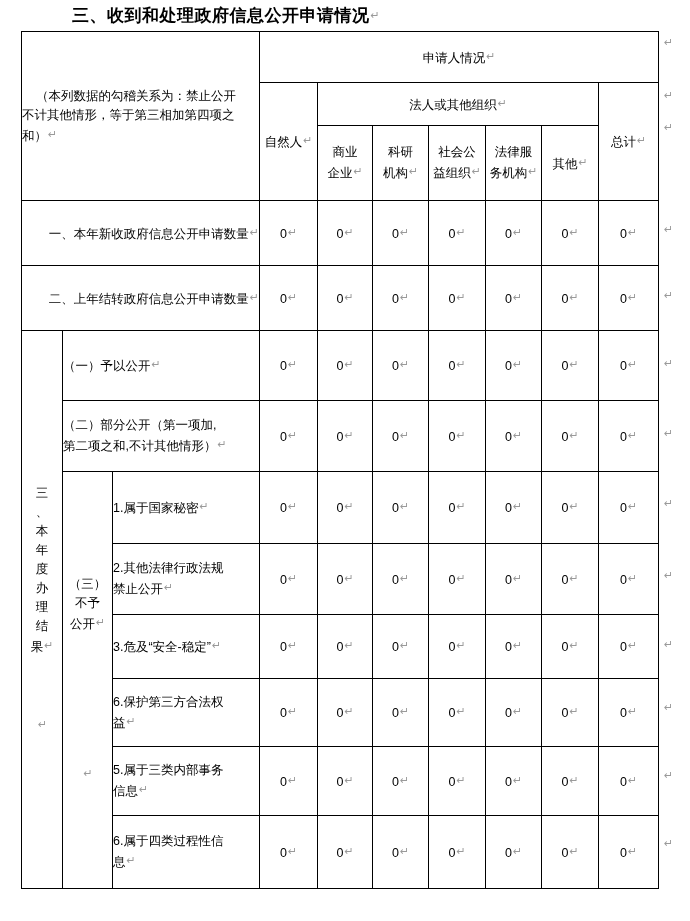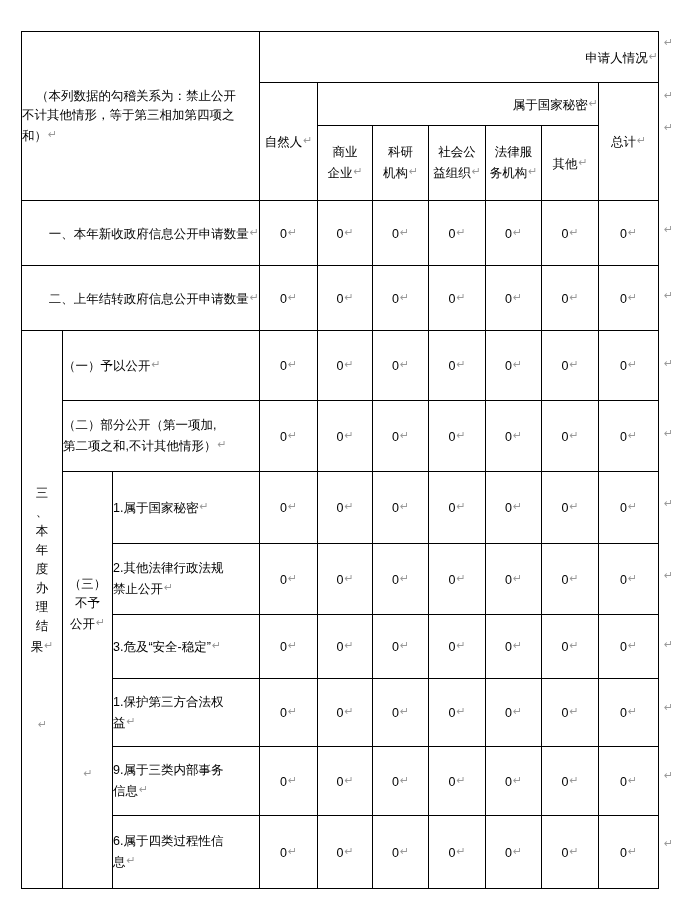--- a/index.html
+++ b/index.html
@@ -100,29 +100,30 @@
     line-height: 19px;
     padding: 2px 2px;
   }
   .colhdr {
     text-align: center;
     font-size: 12.5px;
     line-height: 21px;
     padding: 2px 2px;
   }
   .colhdr-left {
-    text-align: right;
+    text-align: center;
     padding-left: 7px;
   }
 </style>
 </head>
 <body>
 
 <div class="page">
 
+  <div class="doc-title"><span>三、收到和处理政府信息公开申请情况</span><span class="pilcrow">↵</span></div>
 
   <table class="gov-table">
     <colgroup>
       <col style="width:41px">
       <col style="width:50px">
       <col style="width:147px">
       <col style="width:58px">
       <col style="width:55px">
       <col style="width:56px">
       <col style="width:57px">
@@ -141,21 +142,21 @@
       <td colspan="7" class="colhdr colhdr-left" style="height:50px">
         <span>申请人情况</span><span class="pilcrow">↵</span>
       </td>
     </tr>
 
     <tr>
       <td rowspan="2" class="colhdr">
         <span>自然人</span><span class="pilcrow">↵</span>
       </td>
       <td colspan="5" class="colhdr colhdr-left" style="height:42px">
-        <span>属于国家秘密</span><span class="pilcrow">↵</span>
+        <span>法人或其他组织</span><span class="pilcrow">↵</span>
       </td>
       <td rowspan="2" class="colhdr">
         <span>总计</span><span class="pilcrow">↵</span>
       </td>
     </tr>
 
     <tr>
       <td class="colhdr" style="height:74px">
         <div>商业</div>
         <div><span>企业</span><span class="pilcrow">↵</span></div>
@@ -283,35 +284,35 @@
       <td class="num"><span>0</span><span class="pilcrow">↵</span></td>
       <td class="num"><span>0</span><span class="pilcrow">↵</span></td>
       <td class="num"><span>0</span><span class="pilcrow">↵</span></td>
       <td class="num"><span>0</span><span class="pilcrow">↵</span></td>
       <td class="num"><span>0</span><span class="pilcrow">↵</span></td>
       <td class="num"><span>0</span><span class="pilcrow">↵</span></td>
     </tr>
 
     <tr>
       <td class="sublabel" style="height:67px">
-        <div>1.保护第三方合法权</div>
+        <div>6.保护第三方合法权</div>
         <div><span>益</span><span class="pilcrow">↵</span></div>
       </td>
       <td class="num"><span>0</span><span class="pilcrow">↵</span></td>
       <td class="num"><span>0</span><span class="pilcrow">↵</span></td>
       <td class="num"><span>0</span><span class="pilcrow">↵</span></td>
       <td class="num"><span>0</span><span class="pilcrow">↵</span></td>
       <td class="num"><span>0</span><span class="pilcrow">↵</span></td>
       <td class="num"><span>0</span><span class="pilcrow">↵</span></td>
       <td class="num"><span>0</span><span class="pilcrow">↵</span></td>
     </tr>
 
     <tr>
       <td class="sublabel" style="height:68px">
-        <div>9.属于三类内部事务</div>
+        <div>5.属于三类内部事务</div>
         <div><span>信息</span><span class="pilcrow">↵</span></div>
       </td>
       <td class="num"><span>0</span><span class="pilcrow">↵</span></td>
       <td class="num"><span>0</span><span class="pilcrow">↵</span></td>
       <td class="num"><span>0</span><span class="pilcrow">↵</span></td>
       <td class="num"><span>0</span><span class="pilcrow">↵</span></td>
       <td class="num"><span>0</span><span class="pilcrow">↵</span></td>
       <td class="num"><span>0</span><span class="pilcrow">↵</span></td>
       <td class="num"><span>0</span><span class="pilcrow">↵</span></td>
     </tr>

